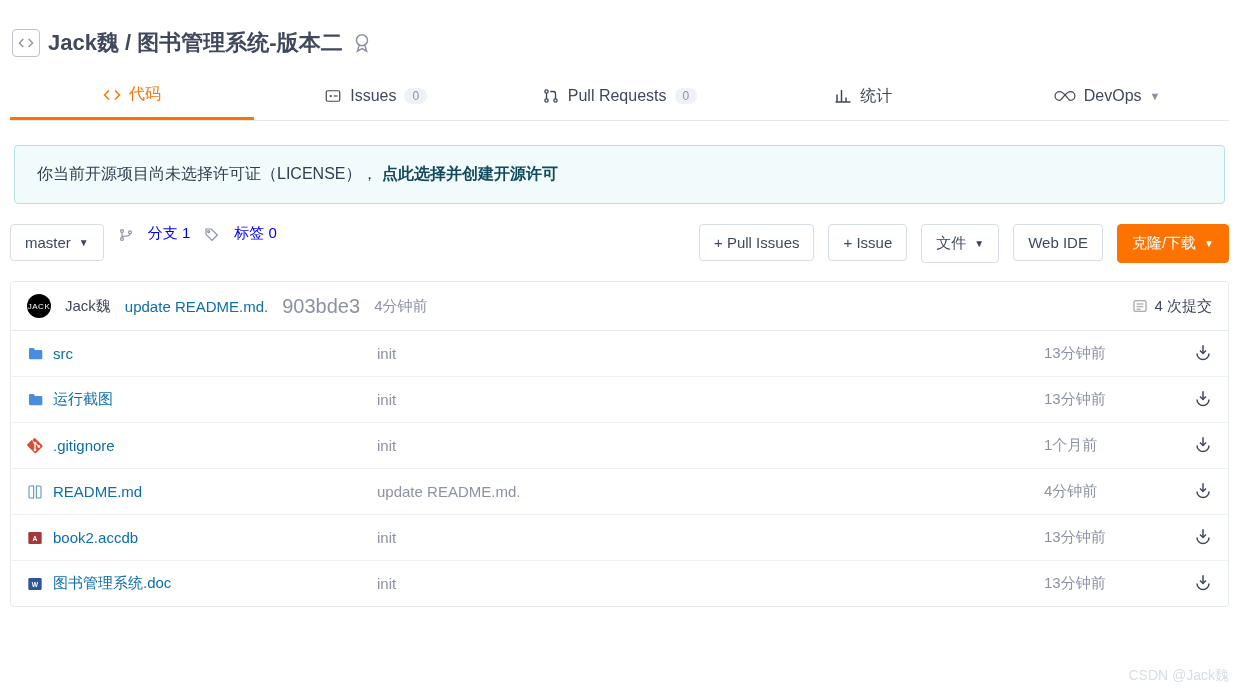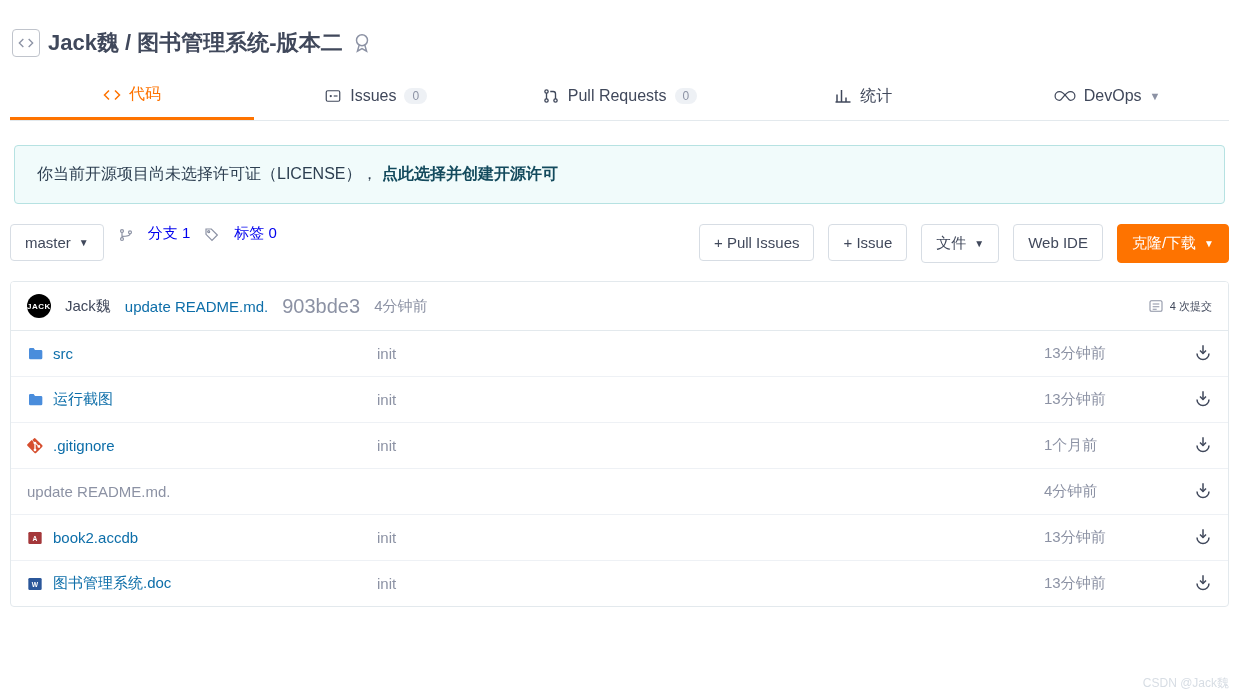--- a/index.html
+++ b/index.html
@@ -19,35 +19,35 @@
   .notice{border:1px solid #b6e2e2;background:#f1fbfb;color:#2c3e50;border-radius:4px;padding:18px 22px;margin:10px 4px 20px;font-size:16px}
   .notice .strong{font-weight:700;color:#134a5d}
   .actions{display:flex;align-items:flex-start;gap:14px;margin-bottom:18px}
   .btn{border:1px solid #d7dde4;background:#fff;color:#40485b;border-radius:4px;padding:9px 14px;font-size:15px;display:inline-flex;align-items:center;gap:8px;cursor:pointer}
   .btn.orange{background:#fe7300;border-color:#fe7300;color:#fff}
   .btn .caret{font-size:10px}
   .meta{display:flex;align-items:center;gap:14px;color:#40485b;font-size:15px}
   .spacer{flex:1}
   .filebox{border:1px solid #e3e9ed;border-radius:4px;overflow:hidden}
   .filebox-head{display:flex;align-items:center;gap:14px;padding:12px 16px;border-bottom:1px solid #e3e9ed;background:#fff}
-  .avatar{width:24px;height:24px;border-radius:50%;background:#000;color:#fff;font-size:8px;font-weight:700;display:inline-flex;align-items:center;justify-content:center;letter-spacing:0.5px}
+  .avatar{width:24px;height:24px;border-radius:50%;background:#000;color:#fff;font-size:8px;font-weight:400;display:inline-flex;align-items:center;justify-content:center;letter-spacing:0.5px}
   .author{color:#40485b;font-size:15px}
   .commitmsg{color:#0d6ea9;font-size:15px}
   .sha{color:#8c92a4;font-size:20px}
   .ago{color:#8c92a4;font-size:15px}
-  .commits{color:#40485b;font-size:11px;display:flex;align-items:center;gap:6px}
+  .commits{color:#40485b;font-size:15px;display:flex;align-items:center;gap:6px}
   .row{display:flex;align-items:center;padding:12px 16px;border-bottom:1px solid #eef1f5;font-size:15px}
   .row:last-child{border-bottom:none}
   .row .name{width:350px;color:#0d6ea9;display:flex;align-items:center;gap:10px}
   .row .name .ficon{width:16px;height:16px;display:inline-flex;align-items:center;justify-content:center}
   .row .msg{flex:1;color:#8c92a4}
   .row .time{width:140px;text-align:left;color:#8c92a4;padding-right:18px}
   .row .dl{width:28px;text-align:right;color:#40485b;cursor:pointer}
   .ic{display:inline-block;vertical-align:middle}
-  .watermark{position:fixed;right:10px;bottom:6px;color:#d7dde4;font-size:12px;pointer-events:none}
+  .watermark{position:fixed;right:10px;bottom:13px;color:#d7dde4;font-size:14px;pointer-events:none}
 </style>
 </head>
 <body>
 
 <div class="wrap">
   <div class="repo-head">
     <span class="code-sq">
       <svg class="ic" width="16" height="16" viewBox="0 0 24 24" fill="none" stroke="currentColor" stroke-width="2">
           <polyline points="16 18 22 12 16 6"></polyline>
           <polyline points="8 6 2 12 8 18"></polyline>
@@ -220,20 +220,29 @@
             </div>
             <div class="msg">init</div>
             <div class="time">1个月前</div>
             <div class="dl"><svg width="18" height="18" viewBox="0 0 24 24" fill="none" stroke="#40485b" stroke-width="2">
                 <path d="M4 14a8 8 0 0 0 16 0"></path>
                 <path d="M12 3v11"></path>
                 <path d="M8 10l4 4 4-4"></path>
               </svg></div>
           </div>
           <div class="row">
+            <div class="name">
+              <span class="ficon">
+                <svg width="16" height="16" viewBox="0 0 24 24" fill="none" stroke="#5b90c8" stroke-width="1.6">
+                  <path d="M3 5a2 2 0 0 1 2-2h5v18H5a2 2 0 0 1-2-2z"></path>
+                  <path d="M21 5a2 2 0 0 0-2-2h-5v18h5a2 2 0 0 0 2-2z"></path>
+                </svg>
+              </span>
+              <span>README.md</span>
+            </div>
             <div class="msg">update README.md.</div>
             <div class="time">4分钟前</div>
             <div class="dl"><svg width="18" height="18" viewBox="0 0 24 24" fill="none" stroke="#40485b" stroke-width="2">
                 <path d="M4 14a8 8 0 0 0 16 0"></path>
                 <path d="M12 3v11"></path>
                 <path d="M8 10l4 4 4-4"></path>
               </svg></div>
           </div>
           <div class="row">
             <div class="name">

